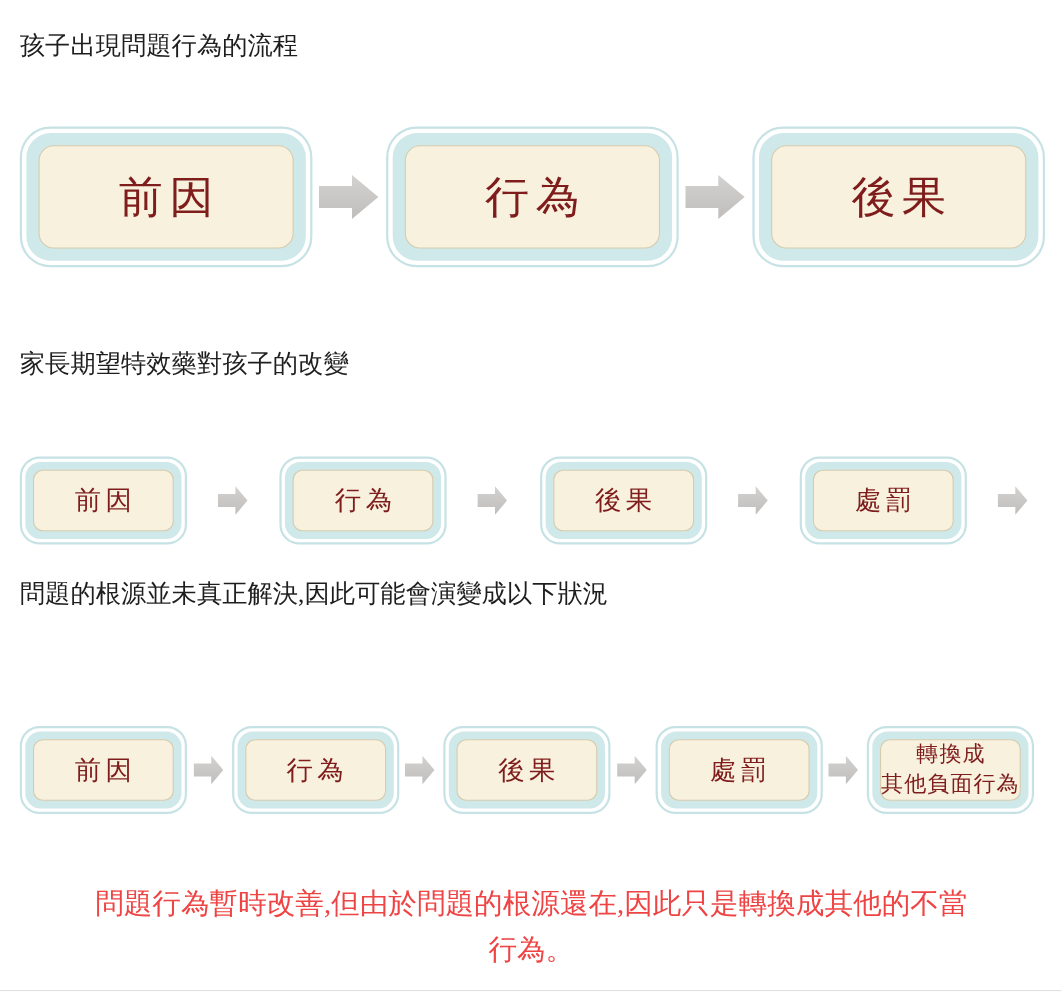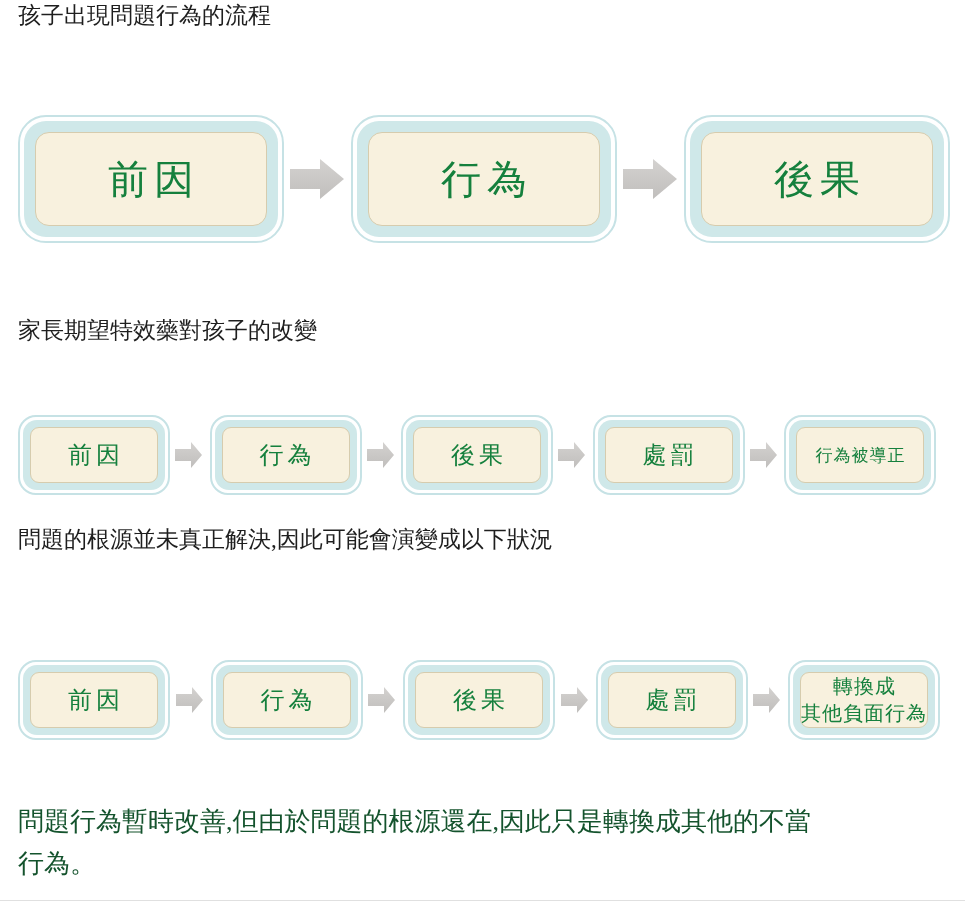--- a/index.html
+++ b/index.html
@@ -22,22 +22,23 @@
     white-space: nowrap;
   }
   .footer-text {
     position: absolute;
     left: 18px;
     top: 801px;
     width: 930px;
     font-family: "Liberation Serif", serif;
     font-size: 26px;
     line-height: 42px;
-    color: #14532d;
+    color: #ef4444;
     white-space: pre-line;
+    text-align: center;
   }
   .flow {
     position: absolute;
     left: 18px;
     display: flex;
     align-items: center;
     justify-content: space-between;
   }
   
   .fb {
@@ -47,21 +48,21 @@
     flex: 0 0 auto;
   }
   .fb .band { background: #cfe8e9; flex: 1; display: flex; }
   .fb .inner {
     background: #f8f1de;
     border: 1px solid #d6ccae;
     flex: 1;
     display: flex;
     align-items: center;
     justify-content: center;
-    color: #15803d;
+    color: #7f1d1d;
     text-align: center;
   }
   .fb .lbl { white-space: pre-line; }
   
   .fb.lg { width: 266px; height: 128px; border-radius: 28px; padding: 4px; }
   .fb.lg .band { border-radius: 22px; padding: 11px; }
   .fb.lg .inner { border-radius: 14px; font-size: 40px; letter-spacing: 6px; text-indent: 6px; }
   
   .fb.sm { width: 152px; height: 80px; border-radius: 18px; padding: 3px; }
   .fb.sm .band { border-radius: 14px; padding: 7px; }
@@ -72,21 +73,21 @@
   .bottom-divider {
     position: absolute;
     left: 0; top: 900px;
     width: 965px; height: 1px;
     background: #e0e0e0;
   }
 </style>
 </head>
 <body>
 
-<div class="heading" style="top:0">孩子出現問題行為的流程</div>
+<div class="heading" style="top:26px">孩子出現問題行為的流程</div>
 <div class="heading" style="top:315px">家長期望特效藥對孩子的改變</div>
 <div class="heading" style="top:524px">問題的根源並未真正解決,因此可能會演變成以下狀況</div>
 
 <div class="flow" style="top:115px;width:932px;height:128px">
   <div class="fb lg">
     <div class="band">
       <div class="inner">
         <span class="lbl">前因</span>
       </div>
     </div>
@@ -153,27 +154,20 @@
   <div class="fb sm">
     <div class="band">
       <div class="inner">
         <span class="lbl">處罰</span>
       </div>
     </div>
   </div>
   <svg class="arrow" width="29" height="30" viewBox="0 0 29 30">
     <polygon points="0,9 16,9 16,2 27,15 16,28 16,21 0,21" fill="url(#arrowGrad)"></polygon>
   </svg>
-  <div class="fb sm tight">
-    <div class="band">
-      <div class="inner">
-        <span class="lbl">行為被導正</span>
-      </div>
-    </div>
-  </div>
 </div>
 
 <div class="flow" style="top:660px;width:922px;height:80px">
   <div class="fb sm">
     <div class="band">
       <div class="inner">
         <span class="lbl">前因</span>
       </div>
     </div>
   </div>

